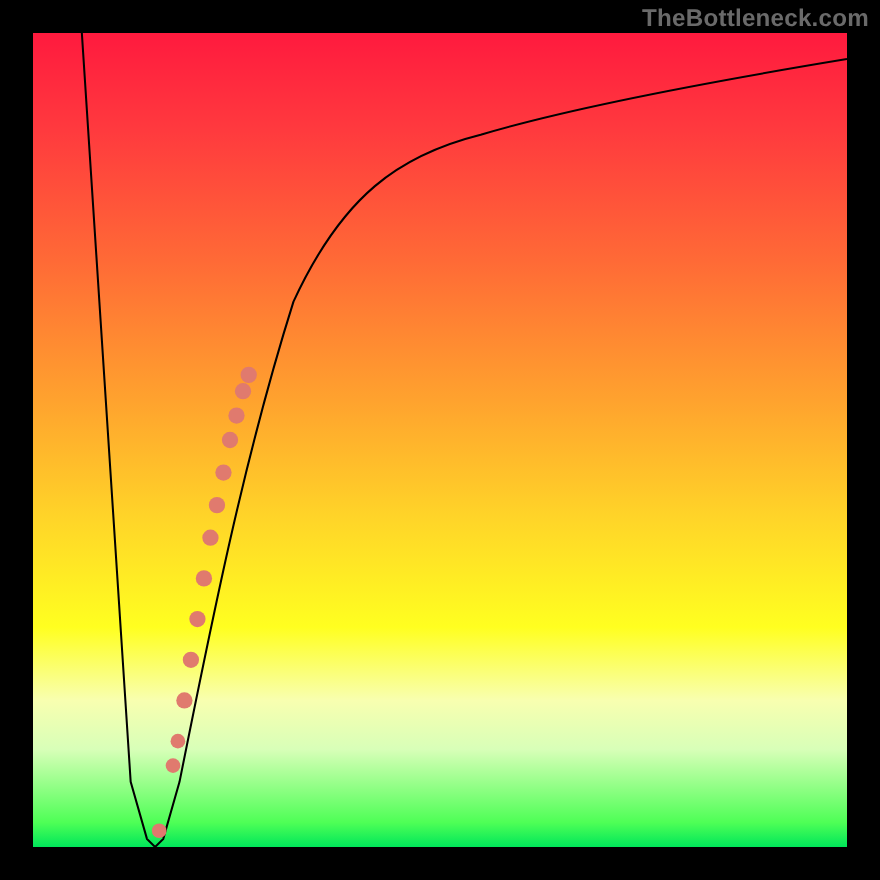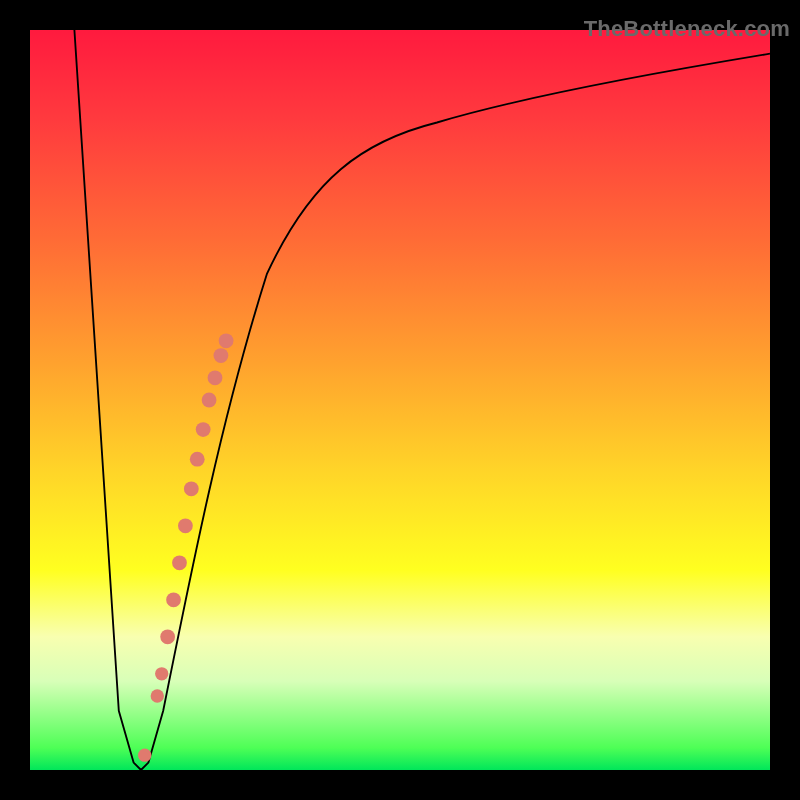--- a/index.html
+++ b/index.html
@@ -31,21 +31,21 @@
       #ffd628 60%,
       #ffff20 73%,
       #f8ffb0 82%,
       #d8ffb8 88%,
       #4eff56 97%,
       #00e65a 100%
     );
   }
   .watermark {
     position: absolute;
-    top: 16px;
+    top: 4px;
     right: 10px;
     color: #6a6a6a;
     font-size: 22px;
     font-weight: 600;
     letter-spacing: 0.2px;
   }
   svg.curve {
     position: absolute;
     left: 0;
     top: 0;

